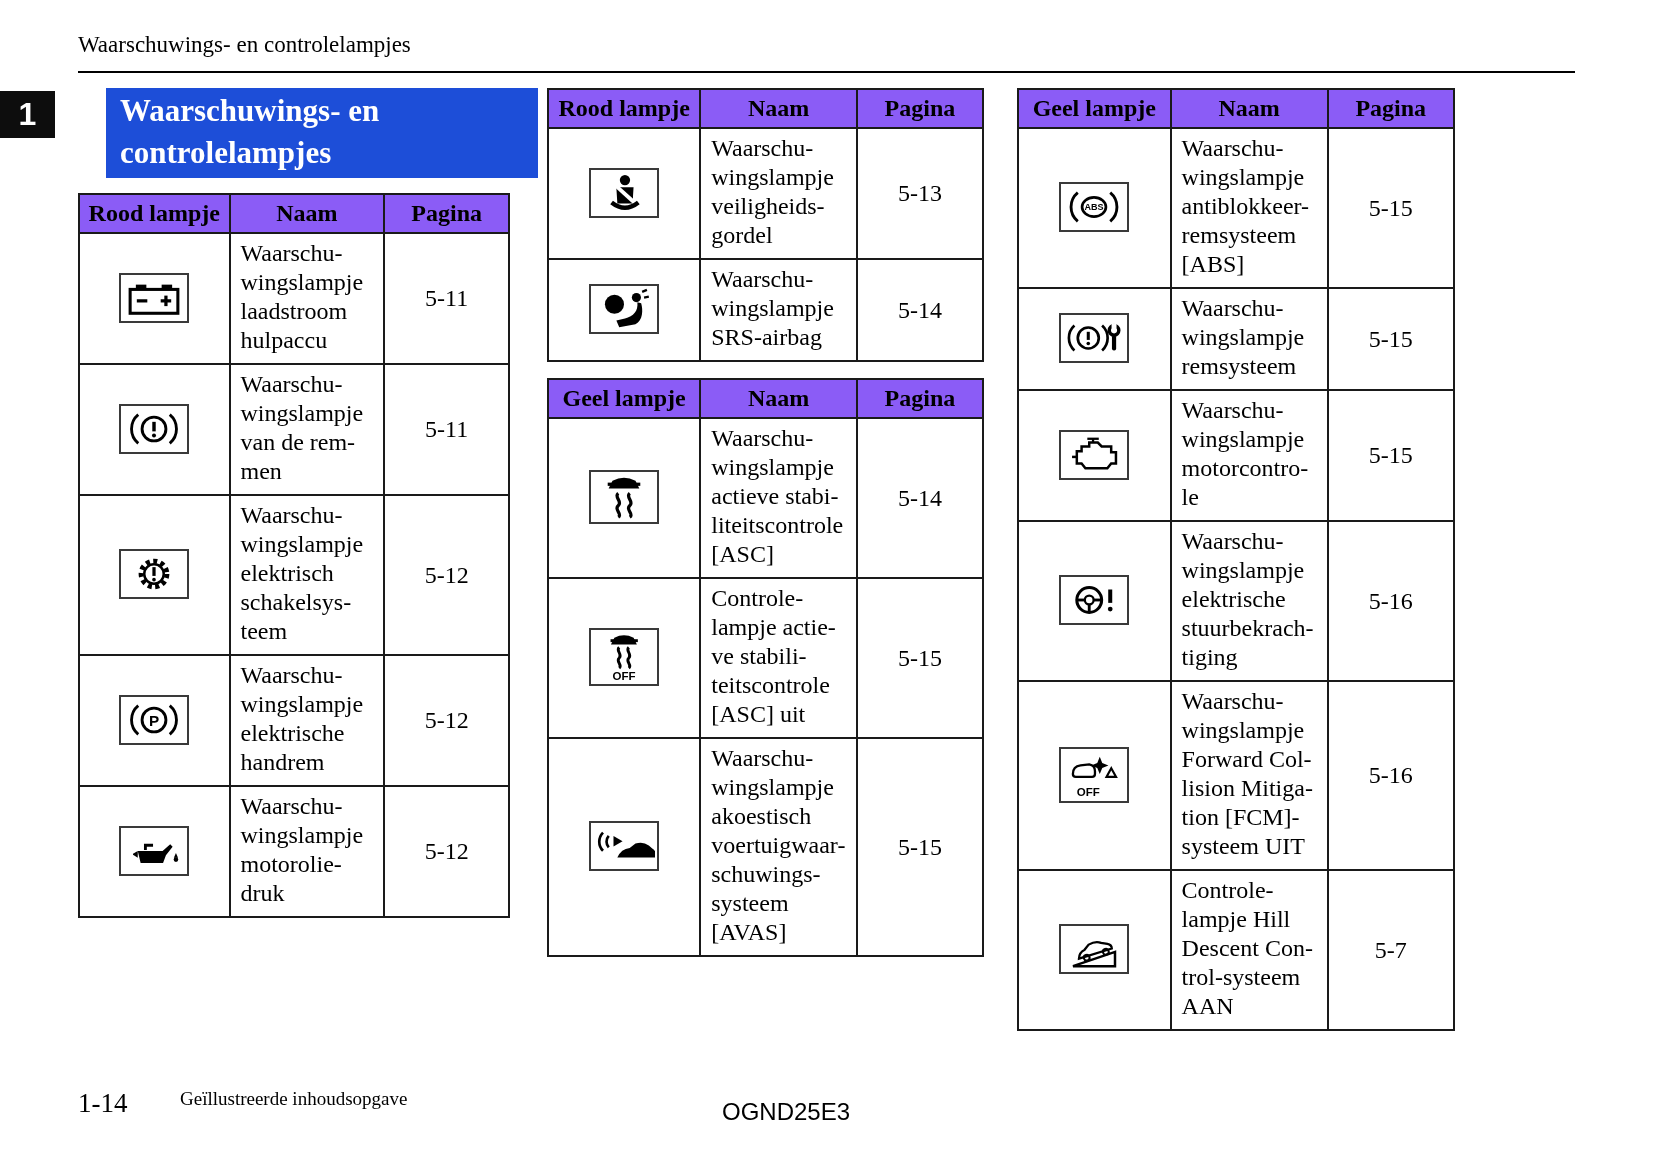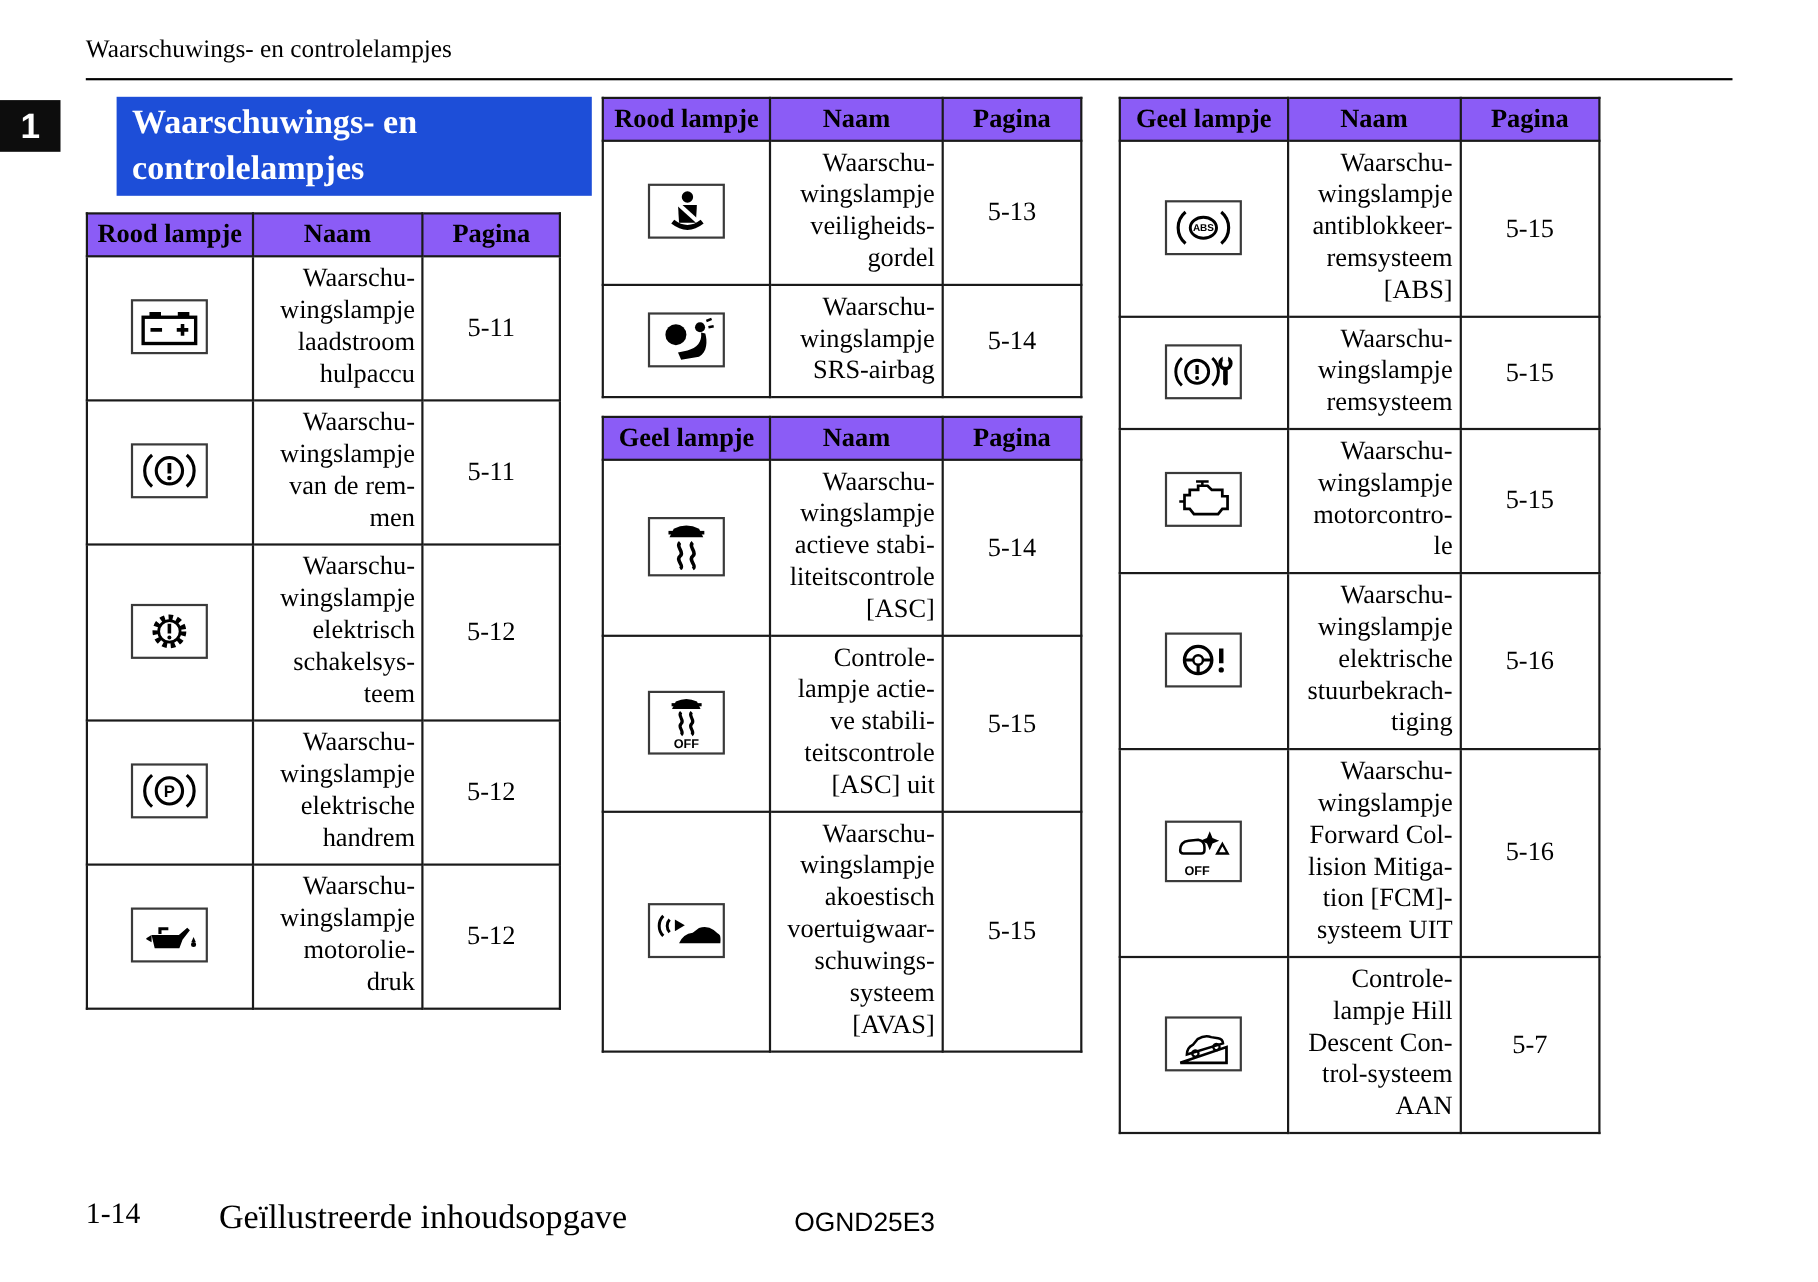--- a/index.html
+++ b/index.html
@@ -13,31 +13,31 @@
   .section-title{position:absolute;left:78px;top:88px;width:432px;height:90px;background:#1d4ed8;
        color:#fff;font-weight:bold;font-size:31px;line-height:42px;padding:2px 14px;
        box-sizing:border-box;white-space:pre-line;margin-left:28px;}
   .col{position:absolute;top:88px;}
   .col-left{left:78px;width:432px;top:193px;}
   .col-mid{left:547px;width:437px;}
   .col-right{left:1017px;width:438px;}
   table.lamp{border-collapse:collapse;width:100%;table-layout:fixed;}
   .lamp th,.lamp td{border:2px solid #1a1a1a;}
   .lamp th{background:#8b5cf6;font-size:24px;font-weight:bold;padding:5px 2px;}
-  .lamp td{font-size:24px;text-align:right;}
+  .lamp td{font-size:24px;}
   .c0{width:35%;}.c1{width:36%;}.c2{width:29%;}
   td.icon-cell{text-align:center;vertical-align:middle;padding:6px 2px;}
   td.name-cell{vertical-align:top;padding:5px 6px 8px 10px;line-height:29px;white-space:pre-line;}
   td.page-cell{text-align:center;vertical-align:middle;}
   .icon-box{display:inline-flex;align-items:center;justify-content:center;
        border:2px solid #3a3a3a;background:#fff;padding:2px;}
   .gap{height:16px;}
   .svgtxt{font-family:"Liberation Sans",sans-serif;font-weight:700;}
   .footer-page{position:absolute;left:78px;top:1088px;font-size:27px;}
-  .footer-ref{position:absolute;left:199px;top:1088px;font-size:31px;}
+  .footer-ref{position:absolute;left:180px;top:1088px;font-size:19px;}
   .footer-code{position:absolute;left:722px;top:1098px;font-size:24px;
        font-family:"Liberation Sans",sans-serif;}
   svg{display:block;}
 </style>
 </head>
 <body>
 
 <div class="running-head">Waarschuwings- en controlelampjes</div>
 <div class="head-rule"></div>
 <div class="chapter-tab">1</div>

